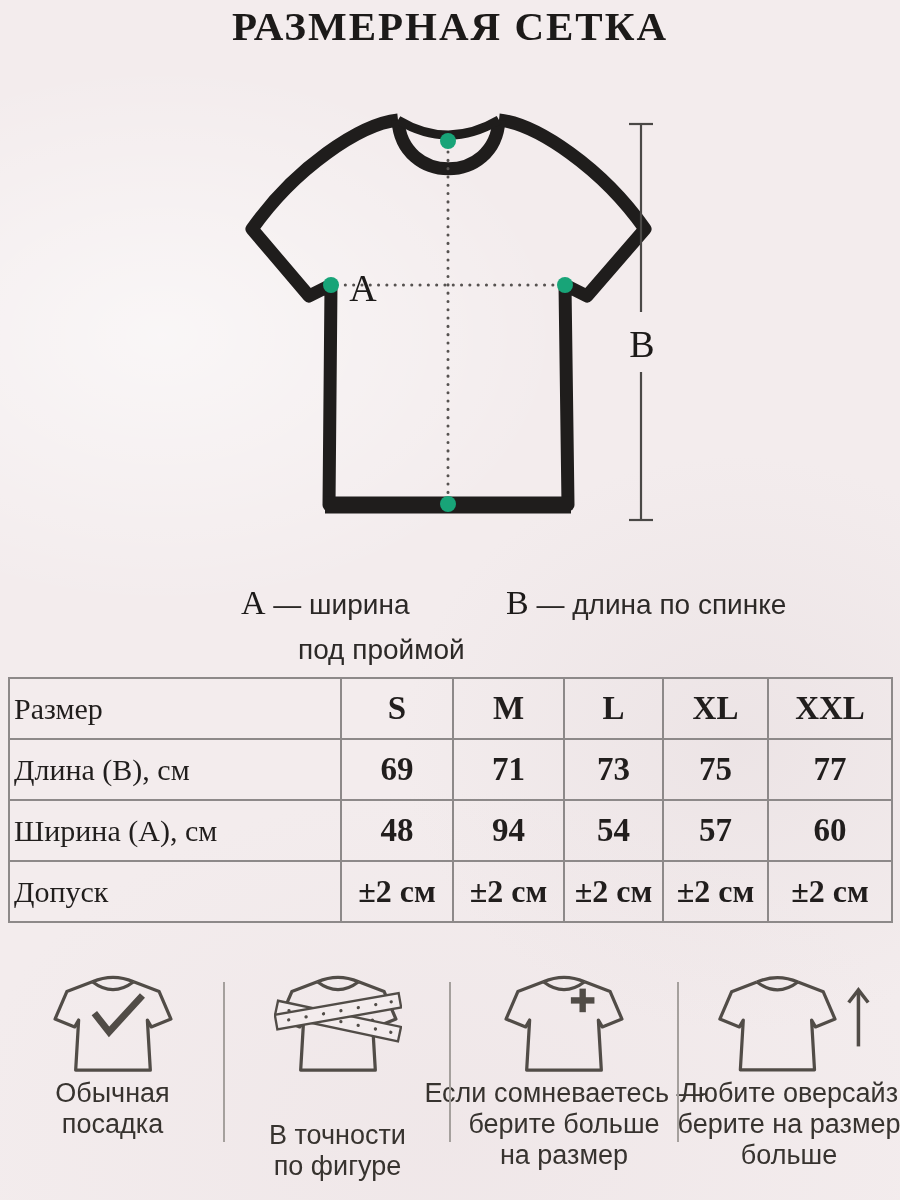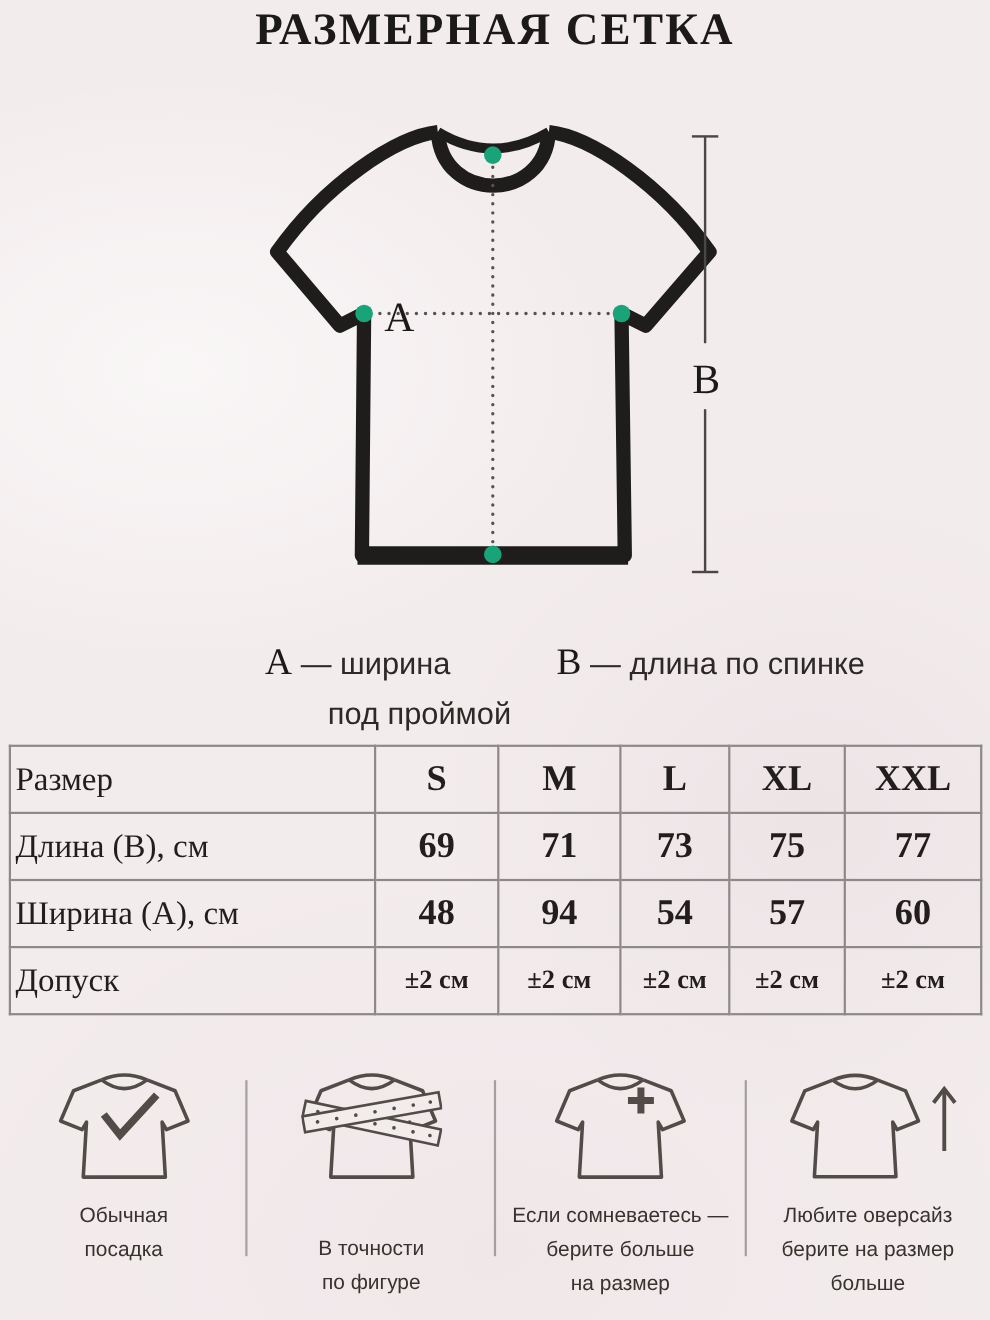--- a/index.html
+++ b/index.html
@@ -30,25 +30,25 @@
     position:absolute;left:8px;top:677px;
     border-collapse:collapse;table-layout:fixed;width:883px;
   }
   .size-table td,.size-table th{
     border:2px solid #8d8989;height:57px;vertical-align:middle;
     font-family:"Liberation Serif", serif;color:#211e1d;font-weight:400;
   }
   .size-table .row-label{text-align:left;padding-left:4px;font-size:30px;}
   .size-table th.size-h{font-size:33px;font-weight:600;text-align:center;}
   .size-table td.val{font-size:33px;font-weight:600;text-align:center;}
-  .size-table td.tol{font-size:24px;}
+  .size-table td.tol{font-size:32px;}
 
   .fit-col{position:absolute;top:962px;height:220px;display:flex;flex-direction:column;align-items:center;}
   .fit-icon{flex:0 0 auto;margin-top:6px;}
-  .fit-label{margin-top:12px;text-align:center;font-size:19px;line-height:31px;color:#37332f;white-space:nowrap;}
+  .fit-label{margin-top:0;text-align:center;font-size:27px;line-height:31px;color:#37332f;white-space:nowrap;}
   .fit-label span{display:block;}
   .divider{position:absolute;top:982px;height:160px;width:2px;background:#a5a09d;}
 </style>
 </head>
 <body>
 
 <div class="page">
 
   <div class="title">РАЗМЕРНАЯ СЕТКА</div>
 

